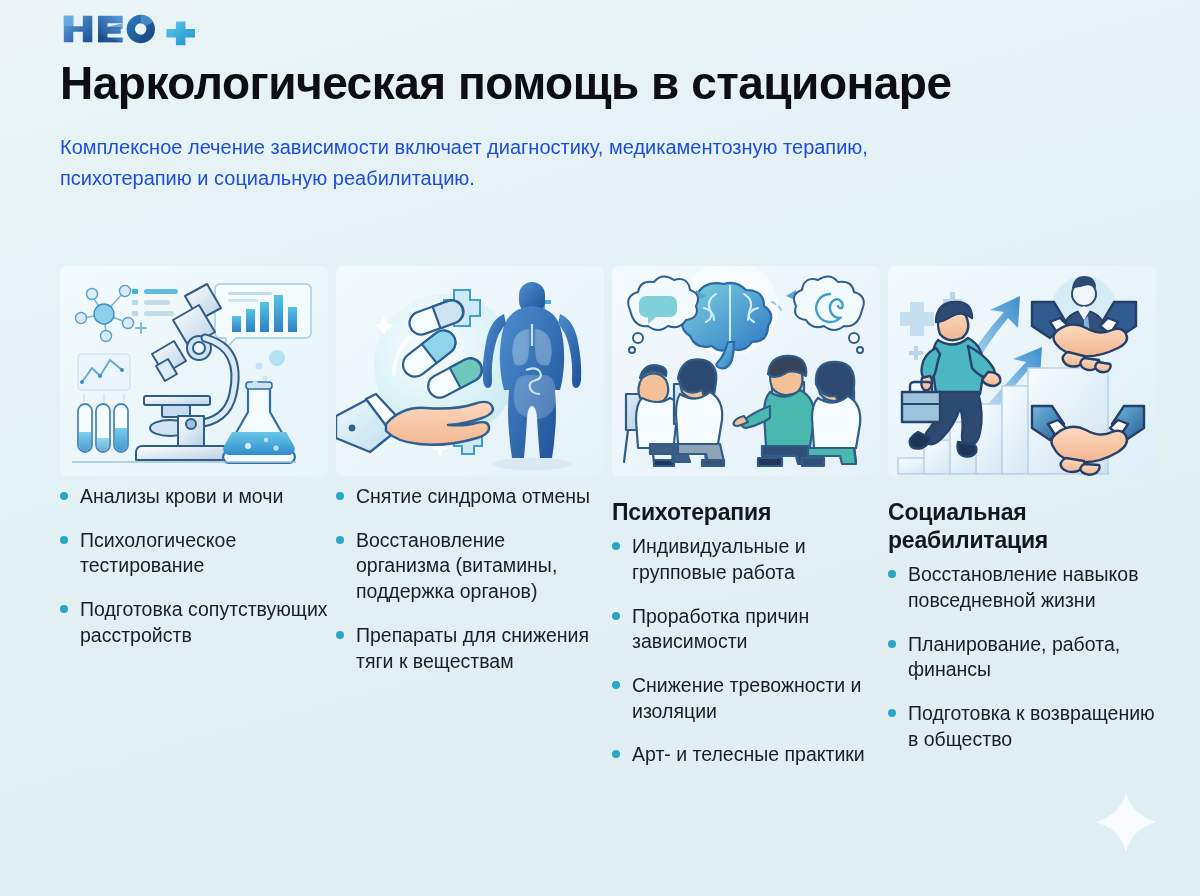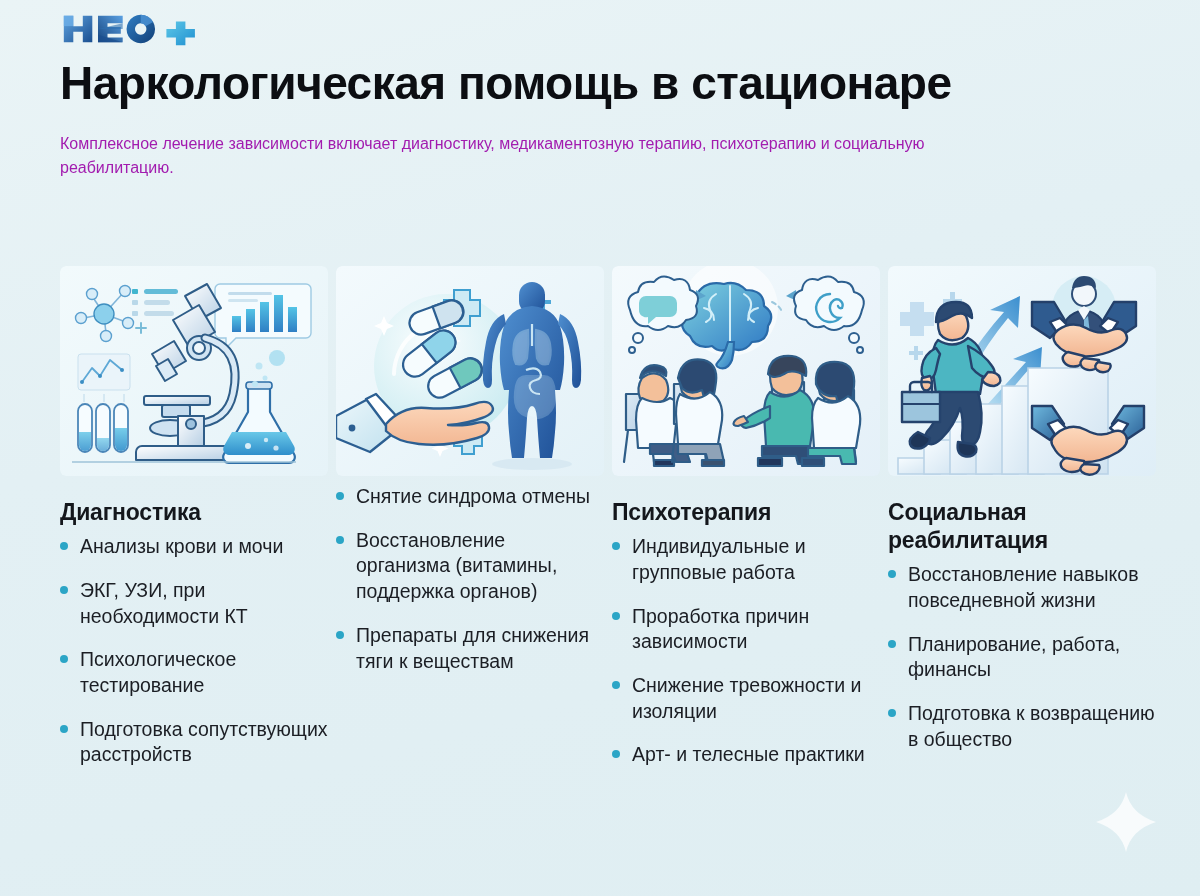--- a/index.html
+++ b/index.html
@@ -17,22 +17,22 @@
   .logo { position:absolute; left:60px; top:10px; height:38px; display:flex; align-items:center; }
   .logo svg { height:38px; display:block; }
 
   
   .header { position:absolute; left:60px; top:58px; width:1090px; }
   .title {
     font-size: 46px; font-weight: 700; letter-spacing:-0.5px;
     color:#0c0e12; line-height:1.12; white-space:nowrap;
   }
   .subtitle {
-    margin-top: 22px; font-size: 16px; line-height: 1.55;
-    color:#a21caf; max-width: 900px; font-weight: 400;
+    margin-top: 22px; font-size: 20px; line-height: 1.55;
+    color:#1d4ed8; max-width: 900px; font-weight: 400;
   }
 
   
   .columns {
     position:absolute; left:60px; top:266px; width:1085px;
     display:flex; gap:8px; align-items:flex-start;
   }
   .col { width: 268px; flex: 0 0 268px; }
 
   .art {
@@ -211,24 +211,22 @@
           </g>
 
           <circle cx="217" cy="92" r="8" fill="#a8ddf0" opacity=".85"></circle>
           <circle cx="199" cy="100" r="3.5" fill="#bfe6f4"></circle>
           <circle cx="205" cy="112" r="2.5" fill="#bfe6f4"></circle>
           <circle cx="195" cy="118" r="3" fill="#bfe6f4"></circle>
 
           <line x1="12" y1="196" x2="236" y2="196" stroke="#9fc3d8" stroke-width="1.4"></line>
         </svg>
       </div>
-      <h2 class="col-head">Диагностика</h2>
       <ul class="bullets">
         <li>Анализы крови и мочи</li>
-        <li>ЭКГ, УЗИ, при необходимости КТ</li>
         <li>Психологическое тестирование</li>
         <li>Подготовка сопутствующих расстройств</li>
       </ul>
     </div>
 
     <div class="col">
       <div class="art">
         <svg viewBox="0 0 268 210">
           <defs>
             <radialGradient id="m_bub" cx="40%" cy="35%" r="70%">

